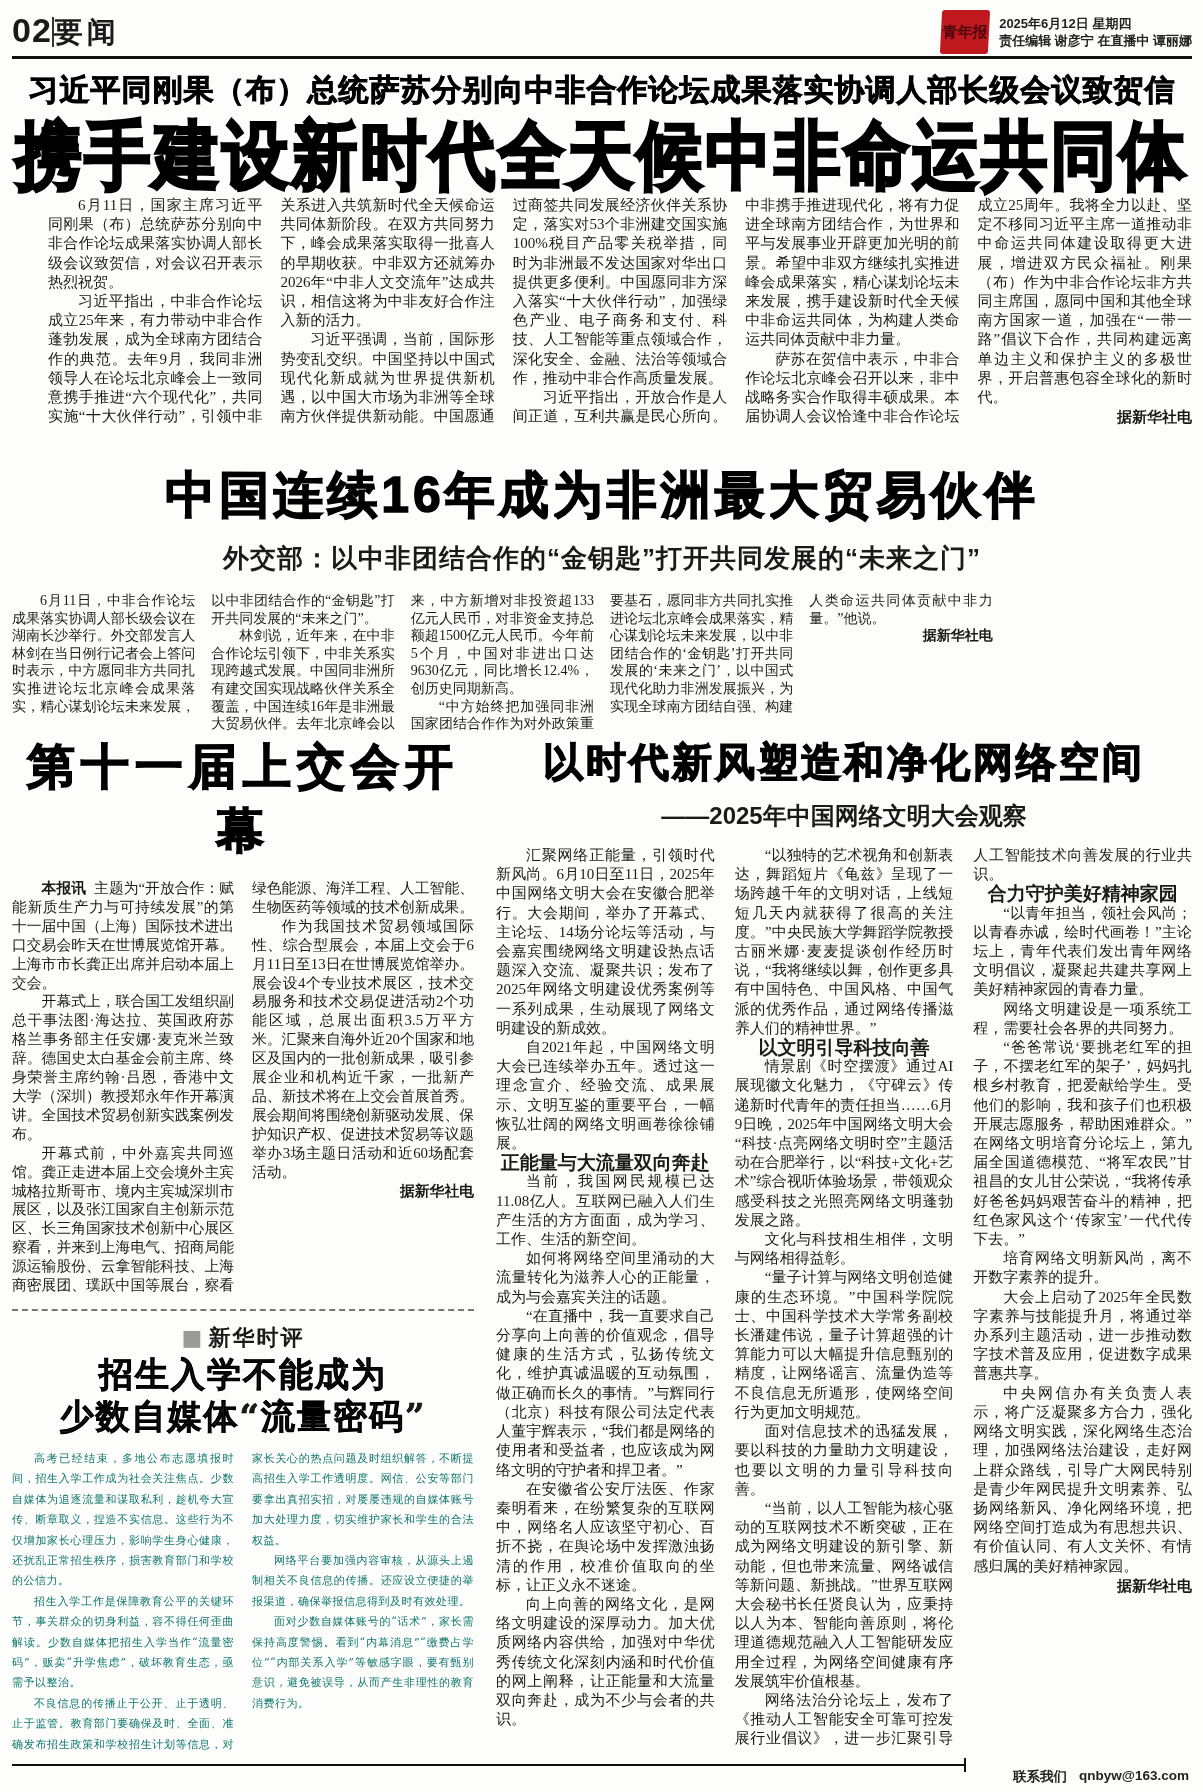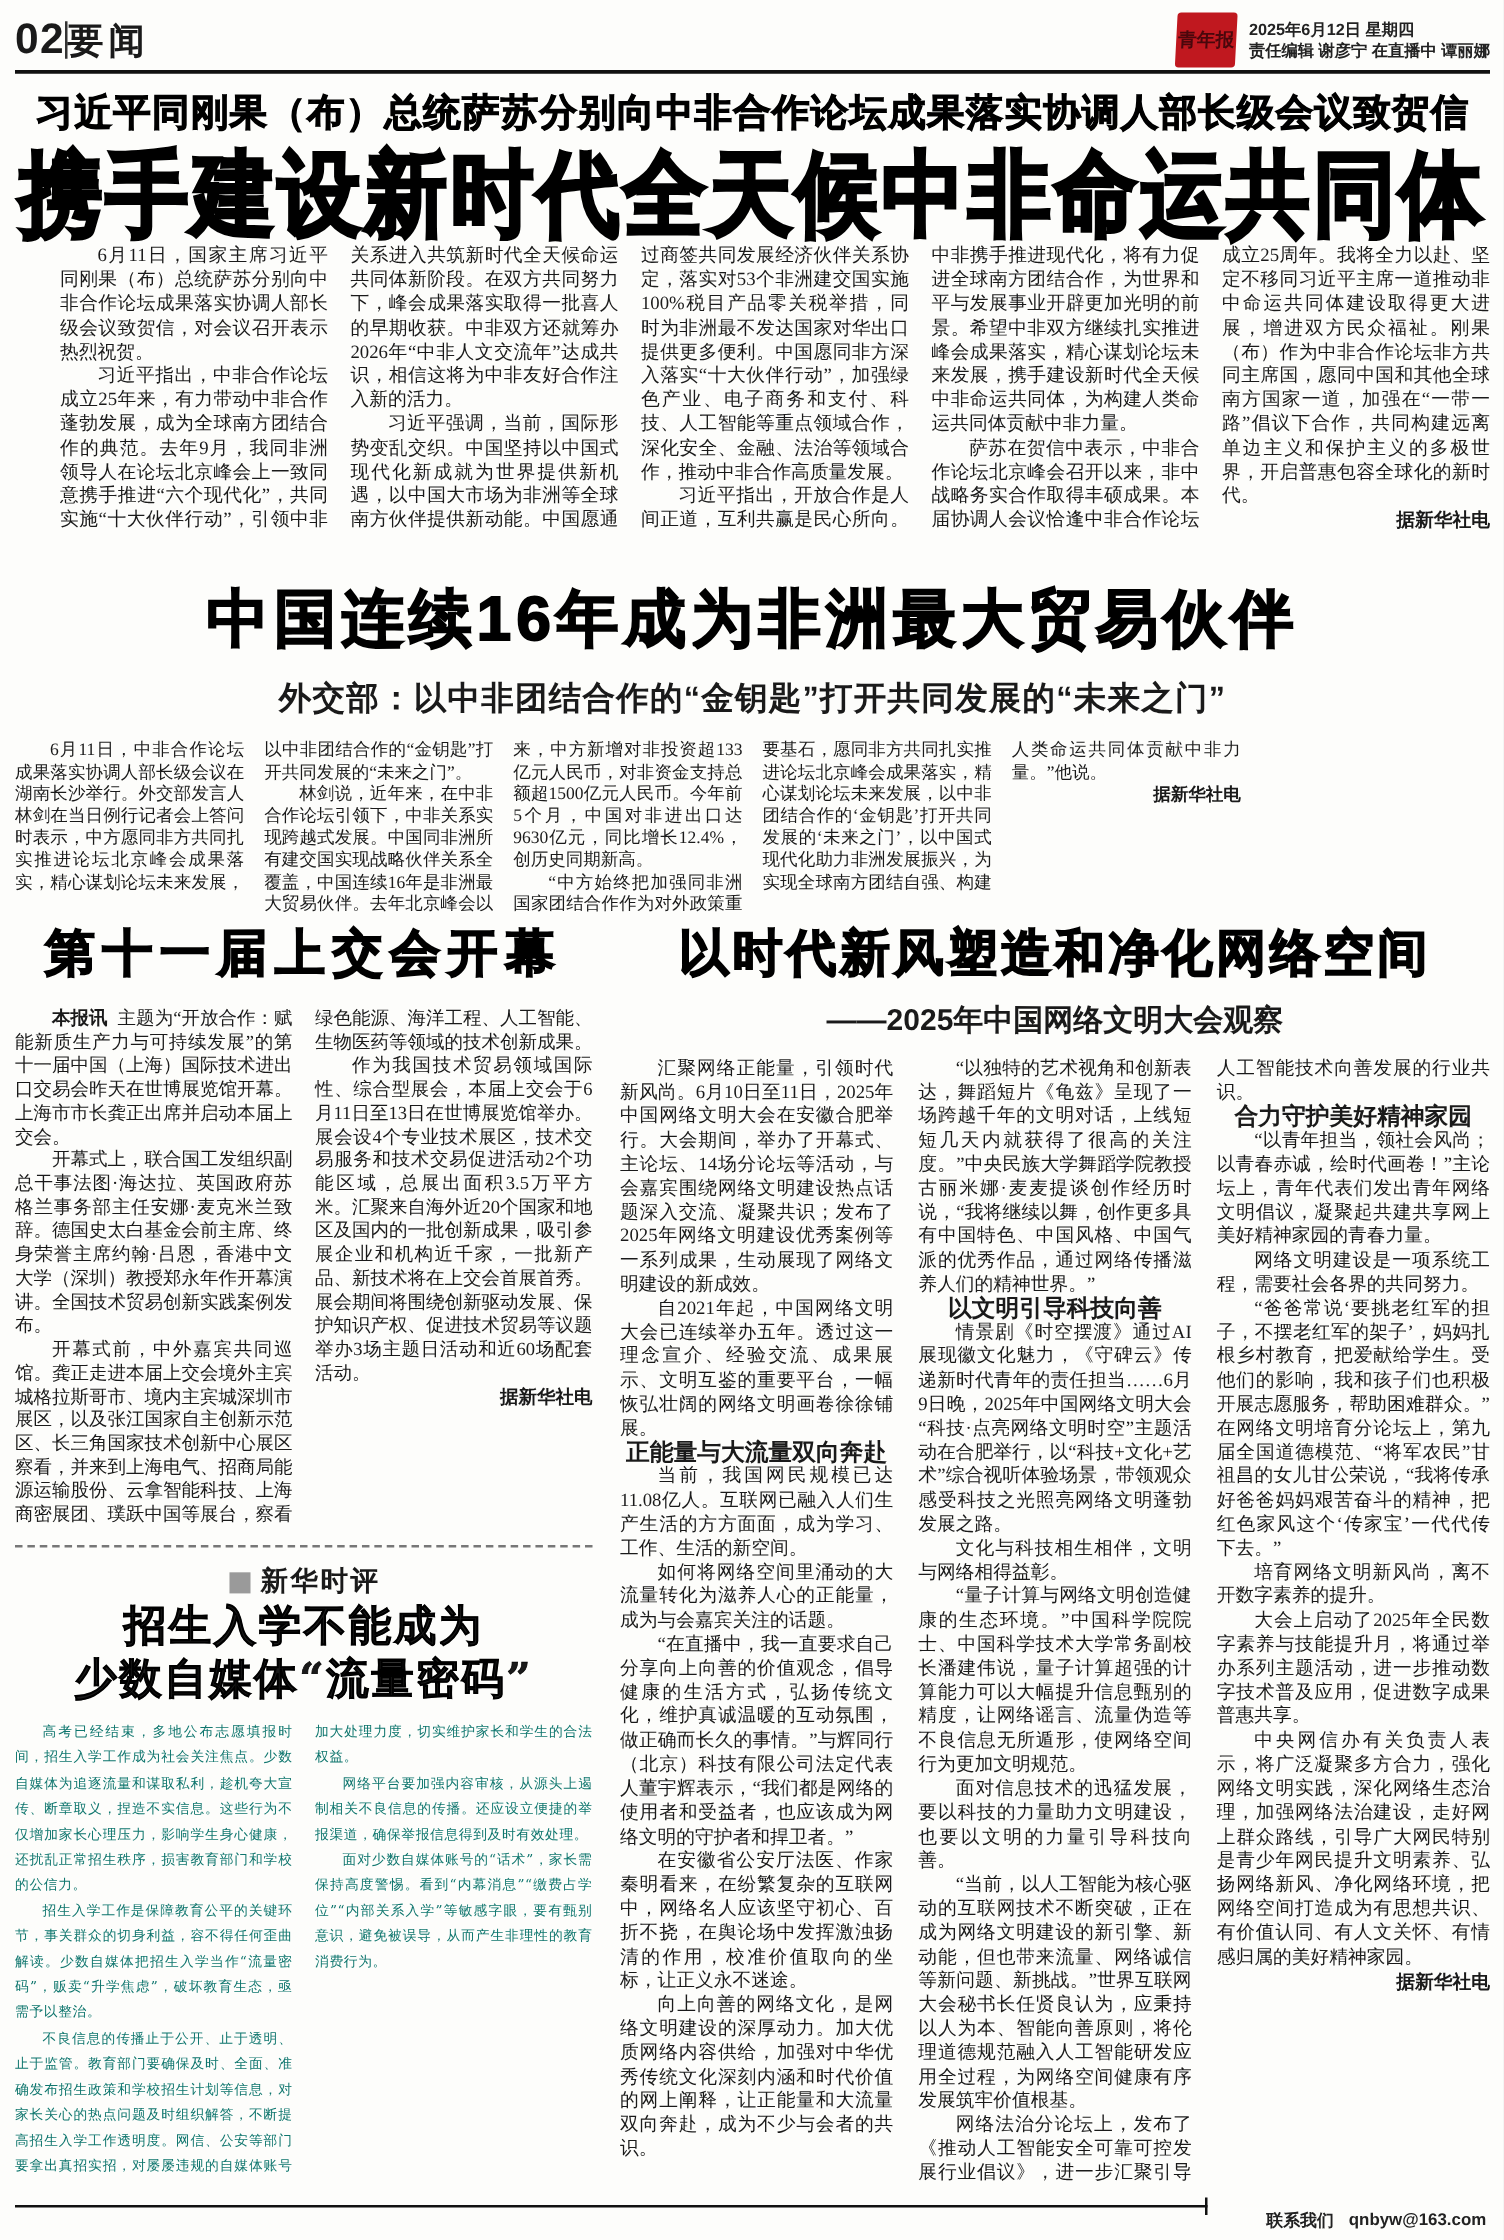--- a/index.html
+++ b/index.html
@@ -34,21 +34,21 @@
   
   .art2{position:absolute;left:12px;right:11px;top:462px;}
   .art2-title{font-size:50px;letter-spacing:4px;}
   .art2-sub{margin-top:12px;text-align:center;font-size:26px;font-weight:700;letter-spacing:1px;
             font-family:"Liberation Sans",sans-serif;}
   .art2-body{margin-top:16px;height:150px;column-count:6;column-gap:16px;font-size:14px;line-height:17.6px;}
   
   .lower{position:absolute;left:12px;right:11px;top:735px;height:1026px;display:flex;gap:22px;overflow:hidden;}
   .lcol{width:462px;flex:none;display:flex;flex-direction:column;}
   .rcol{flex:1;display:flex;flex-direction:column;}
-  .expo-title{font-size:40px;letter-spacing:6px;margin-bottom:16px;}
+  .expo-title{font-size:48px;letter-spacing:6px;margin-bottom:16px;}
   .expo-body{height:420px;column-count:2;font-size:14.8px;line-height:18.9px;flex:none;}
   .lead-label{font-weight:900;font-family:"Liberation Sans",sans-serif;margin-right:8px;}
   .comm-sep{border-top:2px dashed #777;margin-top:10px;}
   .comm-kicker{margin-top:12px;text-align:center;font-size:22px;font-weight:900;letter-spacing:2px;
                font-family:"DejaVu Serif",serif;}
   .comm-kicker .sq{color:#9a9a9a;margin-right:4px;}
   .comm-title{text-align:center;font-size:34px;font-weight:900;line-height:42px;letter-spacing:2px;
               font-family:"DejaVu Serif",serif;-webkit-text-stroke:0.6px #000;}
   .comm-body{margin-top:12px;flex:1;column-count:2;font-size:11px;line-height:20.4px;
              letter-spacing:0.5px;color:#0f766e;font-family:"DejaVu Serif","Liberation Serif",serif;}

